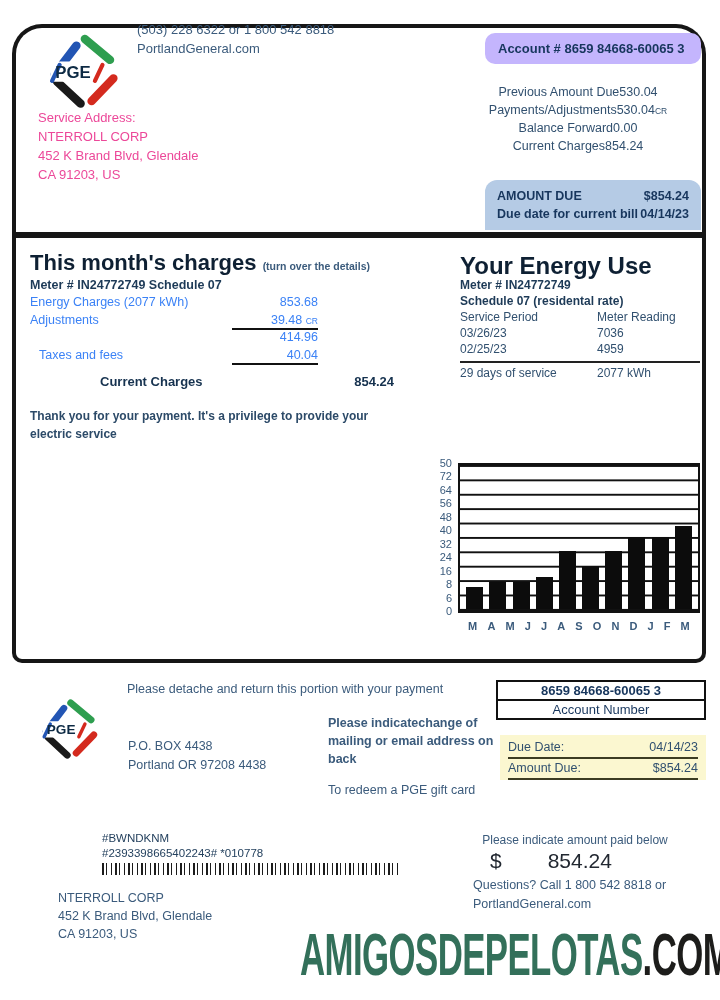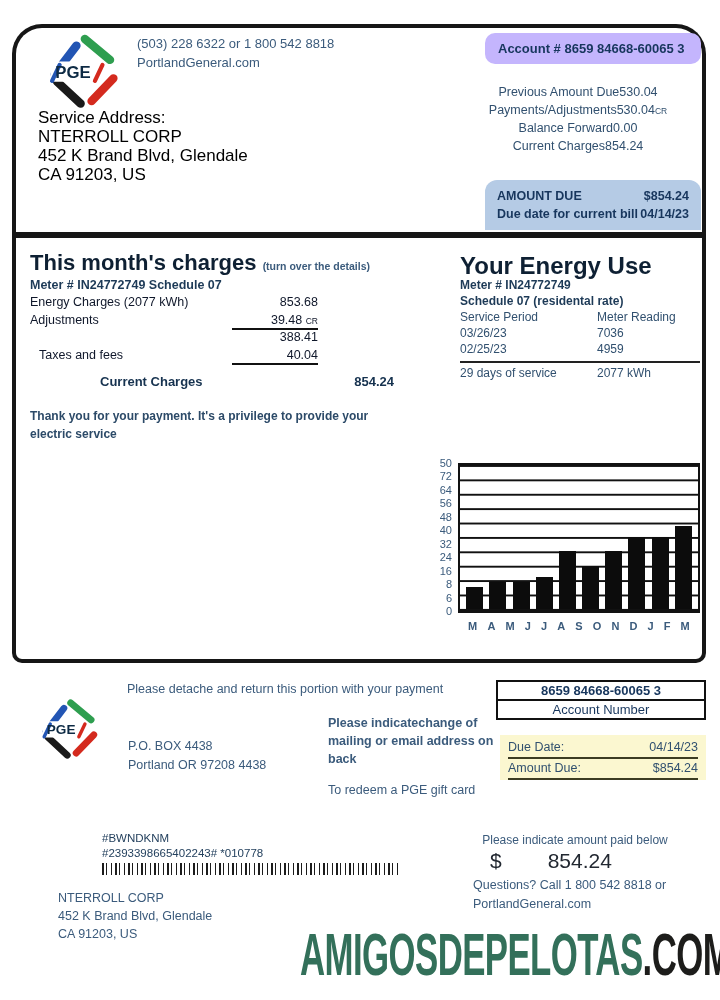--- a/index.html
+++ b/index.html
@@ -8,39 +8,39 @@
           color:#2e4d6b; overflow:hidden; }
   .abs { position:absolute; }
 
   
   .box1 { left:12px; top:24px; width:694px; height:208px;
           border:4px solid #161616; border-bottom:none; border-radius:30px 30px 0 0; }
   .box2 { left:12px; top:232px; width:694px; height:431px;
           border:4px solid #161616; border-top:6px solid #161616; border-radius:0 0 10px 10px; }
 
   
-  .phone-block { left:137px; top:34px; font-size:13px; line-height:19px; color:#3b5b7c; }
-  .svc-addr { left:38px; top:108px; font-size:17px; line-height:19px; color:#000000; }
+  .phone-block { left:137px; top:20px; font-size:13px; line-height:19px; color:#3b5b7c; }
+  .svc-addr { left:38px; top:108px; font-size:13px; line-height:19px; color:#ec4899; }
   .acct-box { left:485px; top:33px; width:216px; height:31px; background:#c4b5fd;
               border-radius:10px; display:flex; align-items:center; padding-left:13px;
               font-size:13px; font-weight:bold; color:#17365d; }
   .summary { left:487px; top:84px; width:182px; font-size:12.5px; line-height:17px; color:#31506f; }
   .summary .row { display:flex; justify-content:center; }
   .summary .val { text-align:right; }
   .cr { font-size:8.5px; letter-spacing:0; }
   .due-box { left:485px; top:180px; width:216px; height:50px; background:#b5cbe5;
              border-radius:12px 12px 0 0; padding:7px 12px 0 12px;
              font-size:12.5px; font-weight:bold; color:#17365d; line-height:18px; }
   .due-box .row { display:flex; justify-content:space-between; }
 
   
   .charges-title { left:30px; top:250px; font-size:22px; font-weight:bold; color:#0e2033; }
   .charges-title .note { font-size:10.5px; font-weight:bold; color:#3b5b7c; }
   .charges-meter { left:30px; top:278px; font-size:12.5px; font-weight:bold; color:#1d3a57; }
-  .line-items { left:30px; top:295px; width:288px; font-size:12.5px; color:#0f172a; }
+  .line-items { left:30px; top:295px; width:288px; font-size:12.5px; color:#3b82f6; }
   .line-items .row { display:flex; justify-content:space-between; height:17.5px; }
   .line-items .val { width:86px; text-align:right; }
   .line-items .u .val { border-bottom:2px solid #111; }
   .line-items .indent { padding-left:9px; }
   .total-row { left:30px; top:374px; width:364px; display:flex; justify-content:space-between;
                font-size:13px; font-weight:bold; color:#16324f; }
   .total-row .lbl { padding-left:70px; }
   .thanks { left:30px; top:407px; width:340px; font-size:12px; font-weight:bold;
             color:#2c4a68; line-height:18px; }
 
@@ -173,21 +173,21 @@
     <div class="row">
       <span>Energy Charges (2077 kWh)</span>
       <span class="val"><span>853.68</span><span class="cr"></span></span>
     </div>
     <div class="row u">
       <span>Adjustments</span>
       <span class="val"><span>39.48</span> <span class="cr">CR</span></span>
     </div>
     <div class="row">
       <span></span>
-      <span class="val"><span>388.41</span><span class="cr"></span></span>
+      <span class="val"><span>414.96</span><span class="cr"></span></span>
     </div>
     <div class="row u">
       <span class="indent">Taxes and fees</span>
       <span class="val"><span>40.04</span><span class="cr"></span></span>
     </div>
   </div>
 
   <div class="abs total-row">
     <span class="lbl">Current Charges</span>
     <span>854.24</span>

